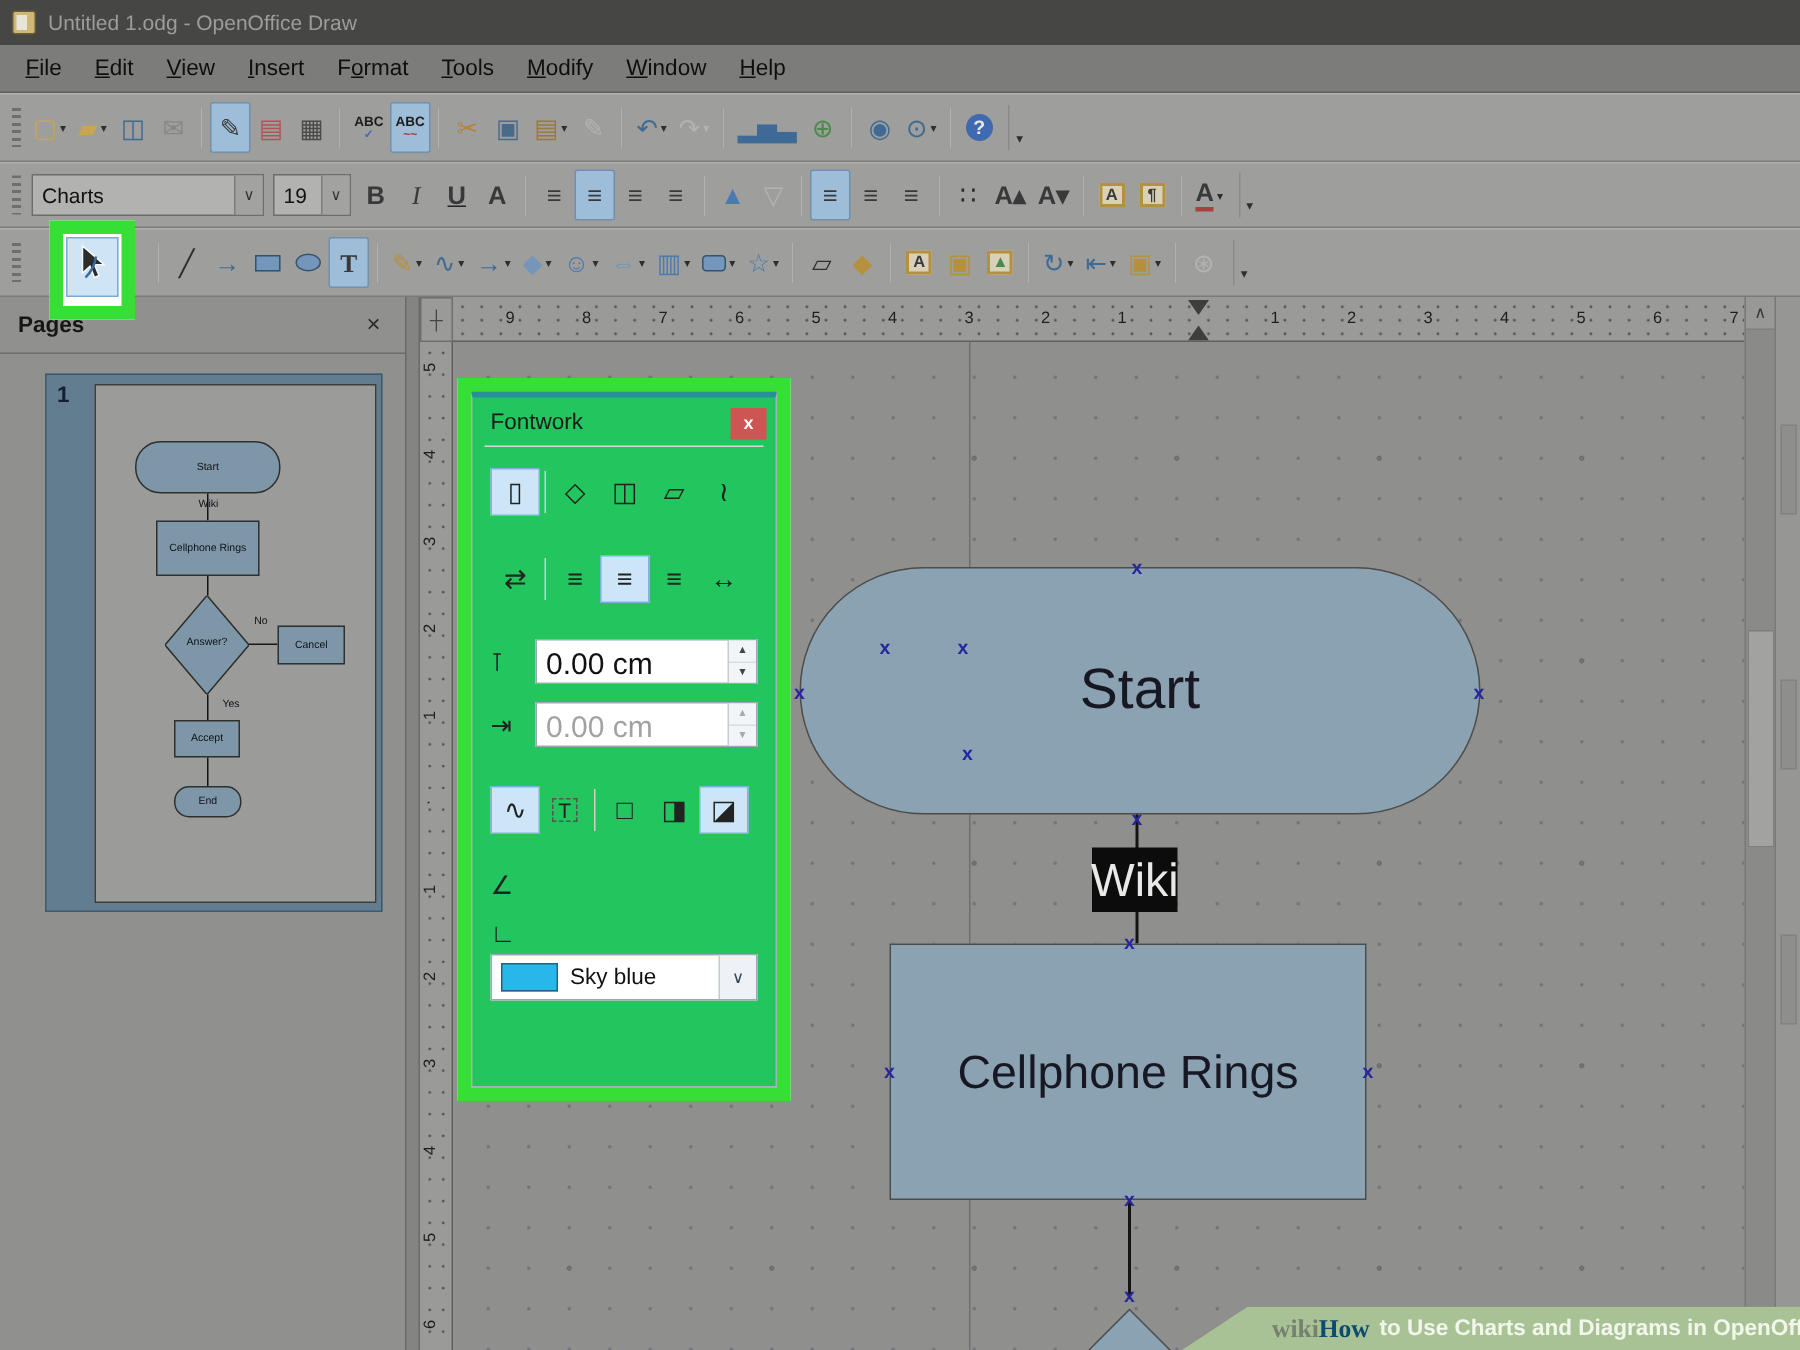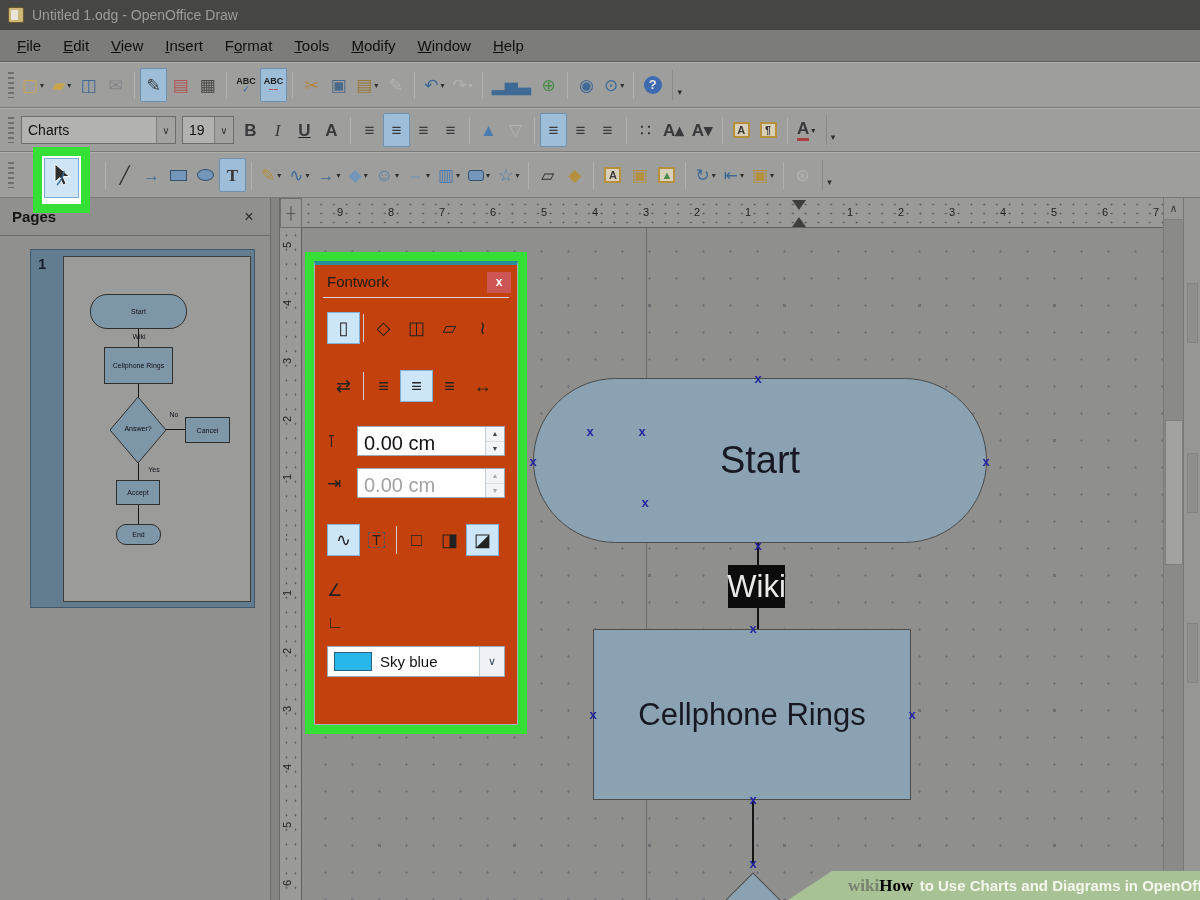--- a/index.html
+++ b/index.html
@@ -79,46 +79,46 @@
   #diamond-tip{position:absolute;left:430px;top:653px;width:42px;height:42px;background:#8aa2b1;border:1px solid #4c4c4a;transform:rotate(45deg)}
   .glue{position:absolute;color:#2525a0;font-size:13px;font-weight:bold;transform:translate(-50%,-55%);z-index:3}
   
   #vscroll{position:absolute;left:1163px;top:198px;width:20px;height:702px;background:#8a8a88;border-left:1px solid #7a7a78}
   #vscroll .sbtn{height:22px;display:flex;align-items:center;justify-content:center;font-size:11px;color:#3a3a38;background:#98989​6;background:#989896;border-bottom:1px solid #7e7e7c}
   #vscroll .sthumb{position:absolute;left:1px;top:222px;width:18px;height:145px;background:#a2a2a0;border:1px solid #7e7e7c}
   #right-strip{position:absolute;left:1183px;top:198px;width:17px;height:702px;background:#969694;border-left:1px solid #78787​6;border-left:1px solid #787876}
   .strip-box{position:absolute;left:3px;width:11px;height:60px;border:1px solid #82828​0;border:1px solid #828280;background:#8e8e8c}
   
   #hl-fontwork{left:305px;top:252px;width:222px;height:482px;padding:0}
-  #fontwork{width:204px;height:464px;background:#c2410c;border:1px solid #a8b0b8;border-top:4px solid #279099;position:relative;padding:0 12px}
+  #fontwork{width:204px;height:464px;background:#22c55e;border:1px solid #a8b0b8;border-top:4px solid #279099;position:relative;padding:0 12px}
   #fontwork .fw-title{font-size:15px;color:#1a1a1a;padding-top:8px;height:32px}
   #fontwork .fw-close{position:absolute;right:6px;top:7px;width:24px;height:21px;background:#cd5553;color:#fff;font-size:12px;font-weight:bold;text-align:center;line-height:21px}
   #fontwork .fw-div{height:1px;background:#d8d8d8;margin:0 -4px}
   .fw-row{display:flex;align-items:center;margin-top:14px}
   .fw-btn{width:33px;height:32px;display:flex;align-items:center;justify-content:center;border:1px solid transparent}
   .fw-btn .glyph{font-size:18px;color:#222;line-height:1}
   .fw-btn.active{background:#cde6f7;border-color:#7fb2d9}
   .fw-sep{width:1px;height:28px;background:#cfcfcf;margin:0 3px}
   .fw-dashT .glyph{border:1px dashed #555;padding:0 3px;font-size:14px}
   .spin-row{display:flex;align-items:center;margin-top:12px}
   .spin-ic{width:30px;font-size:17px;color:#222}
   .spin{display:flex;width:148px;height:30px;border:1px solid #98aab8;background:#fff}
   .spin .val{flex:1;font-size:20px;color:#111;padding:5px 6px;white-space:nowrap}
   .spin .val.grayed{color:#a2a2a2}
   .spin .btns{width:19px;border-left:1px solid #c4ccd4;display:flex;flex-direction:column}
   .spin .btns div{flex:1;font-size:7px;color:#444;display:flex;align-items:center;justify-content:center;background:#f2f5f8}
   .spin .btns div:first-child{border-bottom:1px solid #d8dde2}
-  .fw-combo{display:flex;align-items:center;height:31px;border:1px solid #98aab8;background:#fff;margin-top:13px}
+  .fw-combo{display:flex;align-items:center;height:31px;border:1px solid #98aab8;background:#fff;margin-top:3px}
   .fw-combo .swatch{width:38px;height:19px;margin:0 8px 0 6px;border:1px solid #25627e}
   .fw-combo .clabel{flex:1;font-size:15px;color:#111}
   .fw-combo .cbtn2{width:25px;height:100%;border-left:1px solid #c4ccd4;background:#eef2f6;display:flex;align-items:center;justify-content:center;font-size:11px;color:#345}
   
   #ribbon{position:absolute;left:788px;top:871px;width:412px;height:29px;background:#a9c295;z-index:50;clip-path:polygon(44px 0,100% 0,100% 100%,0 100%);display:flex;align-items:center;padding-left:60px;white-space:nowrap}
   #ribbon .rw{font-family:"Liberation Serif",serif;font-weight:bold;font-size:17px;color:#75806f}
-  #ribbon .rh{font-family:"Liberation Serif",serif;font-weight:bold;font-size:17px;color:#000000}
+  #ribbon .rh{font-family:"Liberation Serif",serif;font-weight:bold;font-size:17px;color:#0c4a6e}
   #ribbon .rr{font-weight:bold;font-size:15px;color:#f2f7ec;margin-left:2px}
 </style>
 </head>
 <body>
 
 <div class="titlebar">
   <div class="appicon"></div>
   <div class="title">Untitled 1.odg - OpenOffice Draw</div>
 </div>
 

